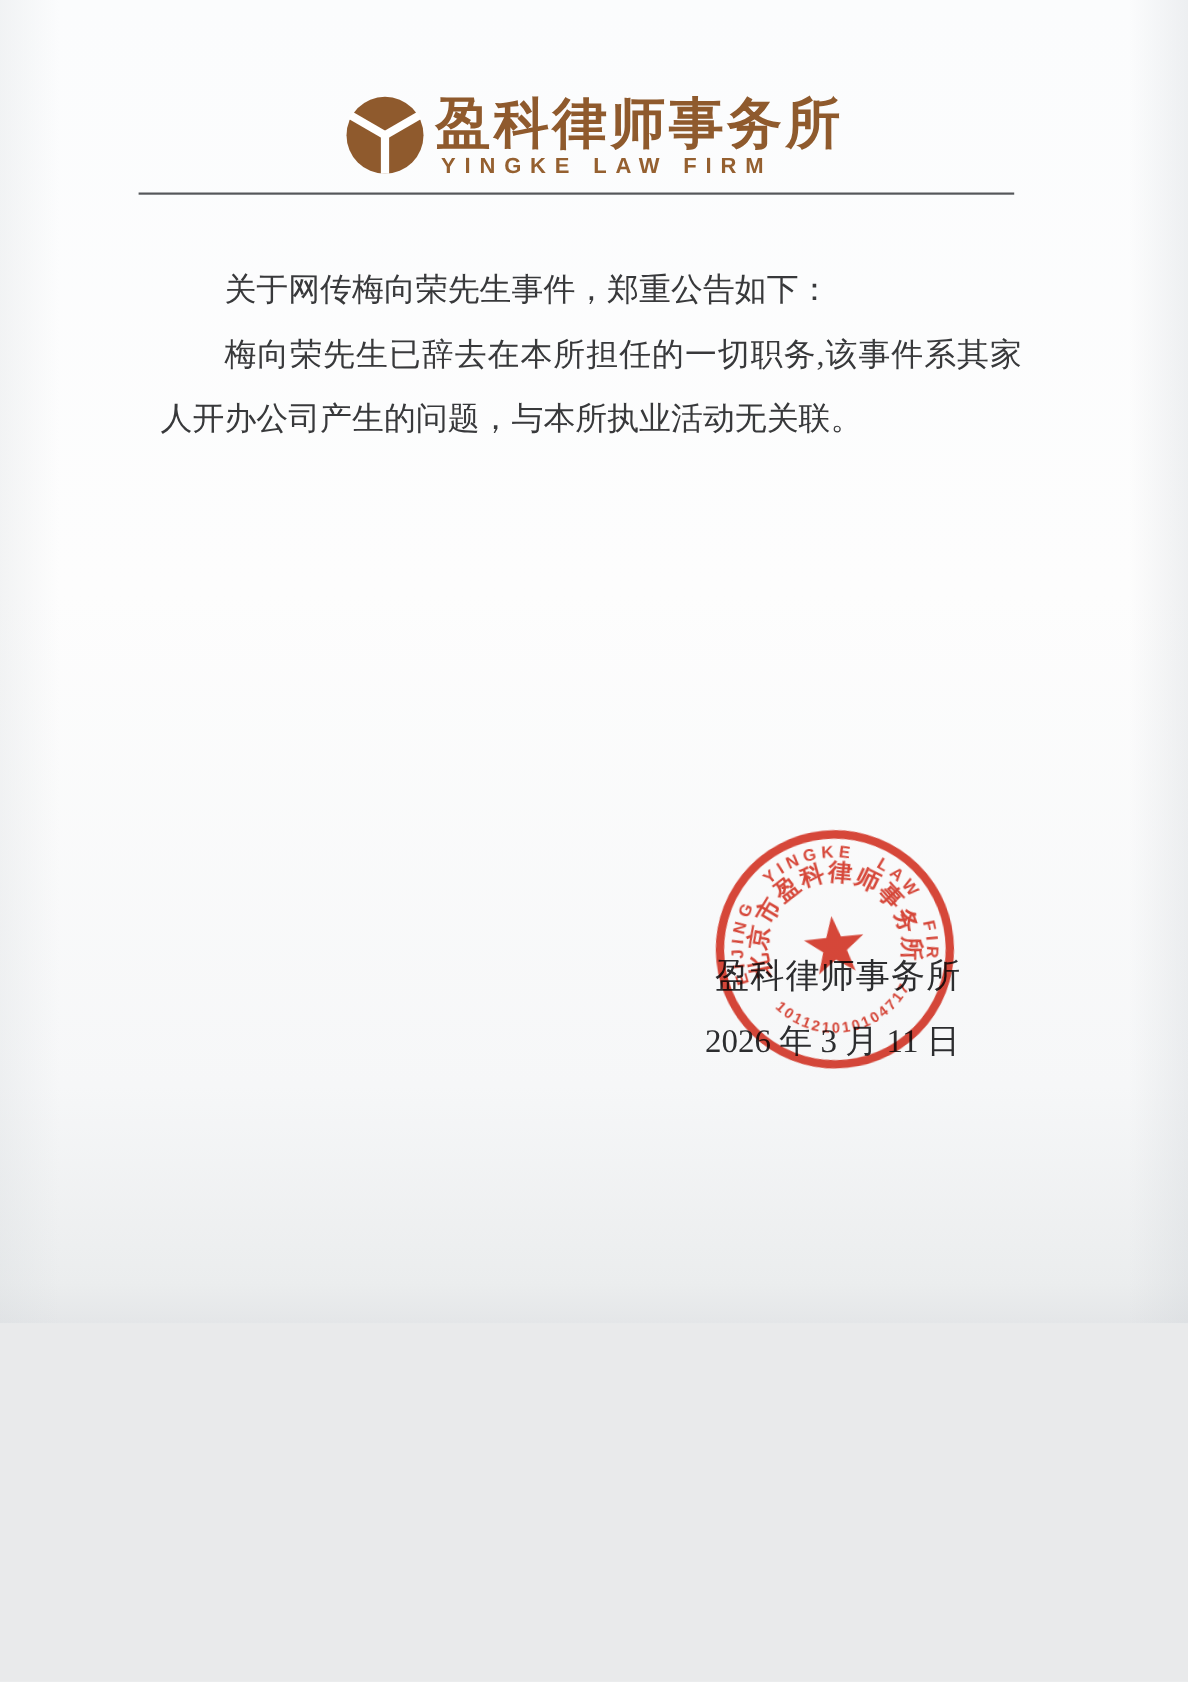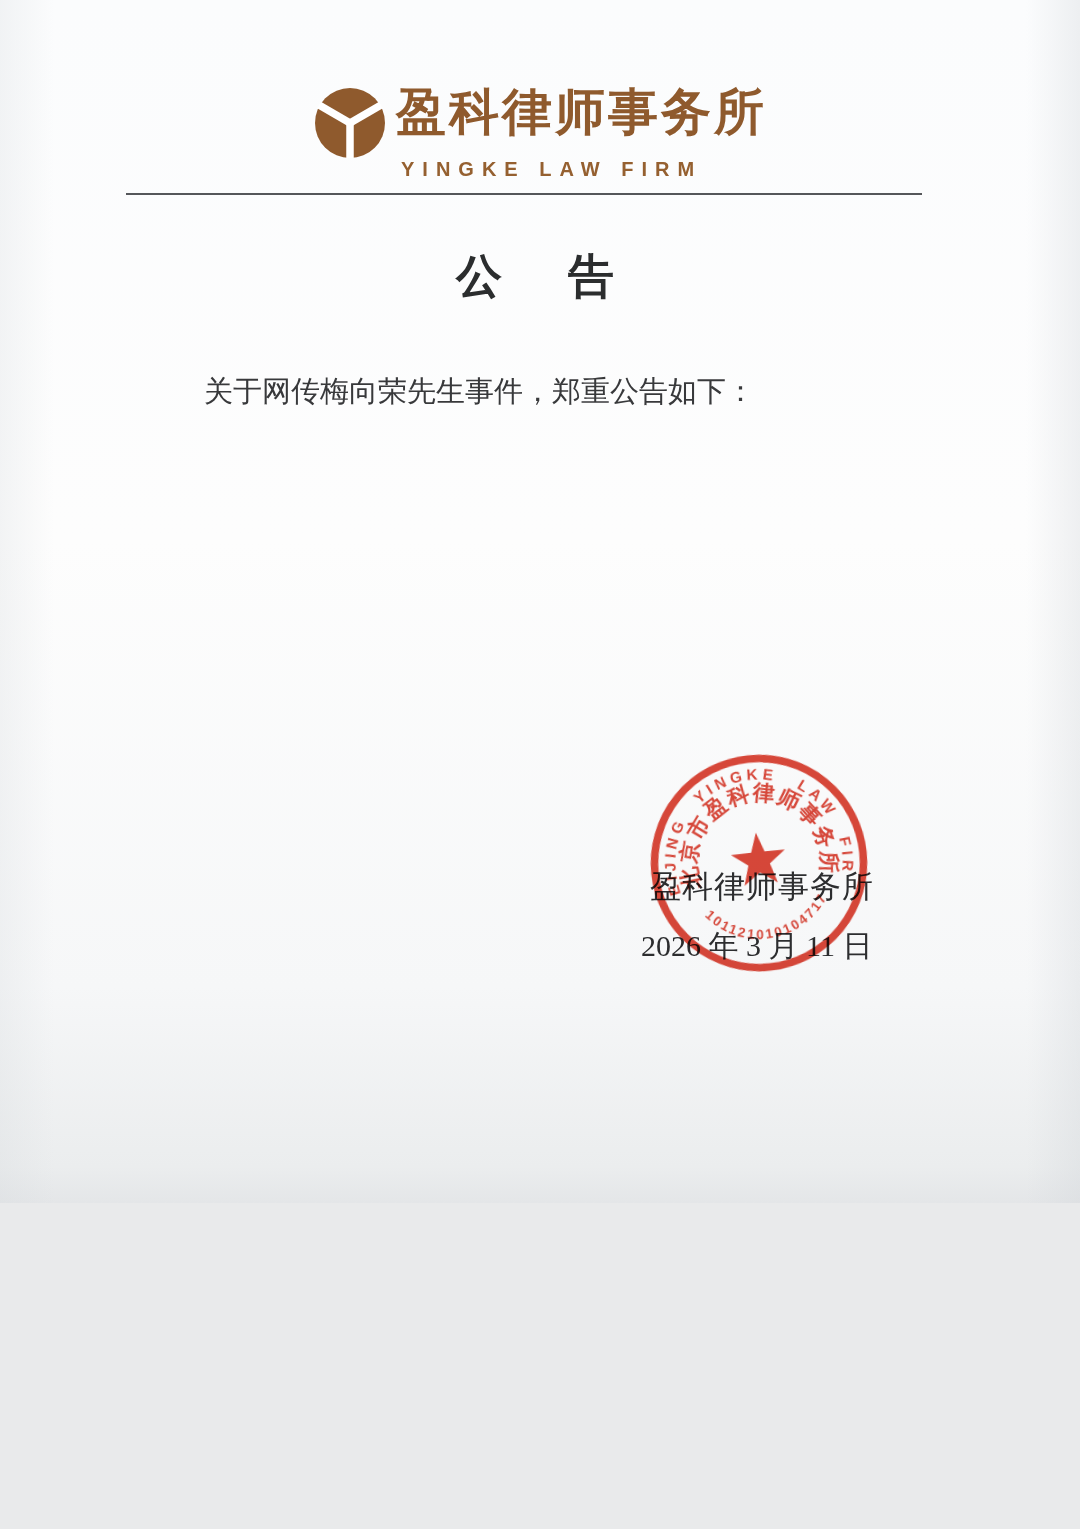--- a/index.html
+++ b/index.html
@@ -34,21 +34,21 @@
     letter-spacing: 3px;
     line-height: 1.04;
     white-space: nowrap;
   }
   .logo-en {
     font-family: "Liberation Sans", "DejaVu Sans", sans-serif;
     font-size: 20px;
     font-weight: bold;
     color: #956030;
     letter-spacing: 8px;
-    margin-top: 20px;
+    margin-top: 2px;
     padding-left: 5px;
     white-space: nowrap;
   }
 
   .rule {
     height: 0;
     border-top: 2px solid #55575a;
     margin: 12px 158px 0 126px;
   }
 
@@ -123,24 +123,24 @@
       </svg>
     </span>
     <span class="logo-text">
       <span class="logo-cn">盈科律师事务所</span>
       <span class="logo-en">YINGKE LAW FIRM</span>
     </span>
   </div>
 
   <div class="rule"></div>
 
-  <div class="doc-title">公　告</div>
 
   <div class="doc-body">
     <p>关于网传梅向荣先生事件，郑重公告如下：</p>
+    <p>梅向荣先生已辞去在本所担任的一切职务,该事件系其家人开办公司产生的问题，与本所执业活动无关联。</p>
   </div>
 
   <div class="signature">盈科律师事务所</div>
   <div class="sign-date">2026 年 3 月 11 日</div>
 
   <div class="seal">
     <svg viewBox="0 0 240 240" aria-hidden="true">
       <defs>
         <path id="arcOuter" d="M 37.3 150.1 A 88 88 0 1 1 202.7 150.1" fill="none"></path>
         <path id="arcInner" d="M 56.3 137.1 A 66 66 0 1 1 183.7 137.1" fill="none"></path>

